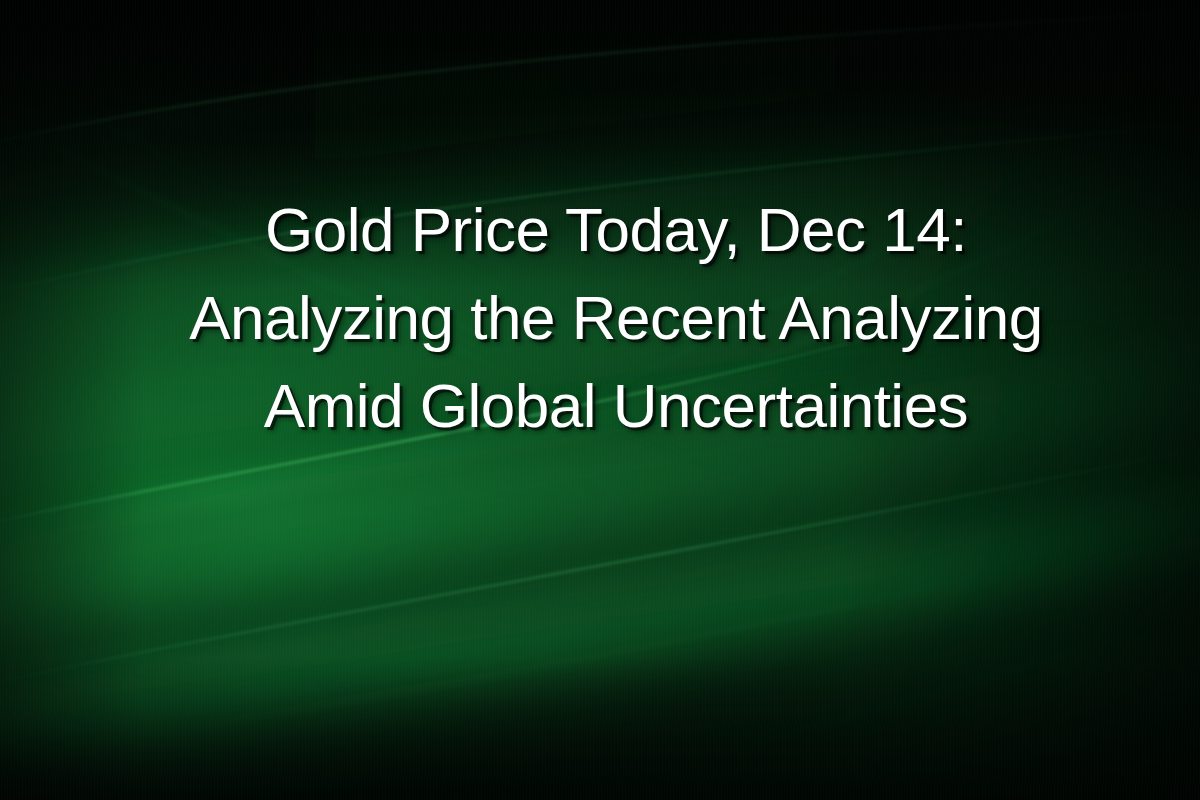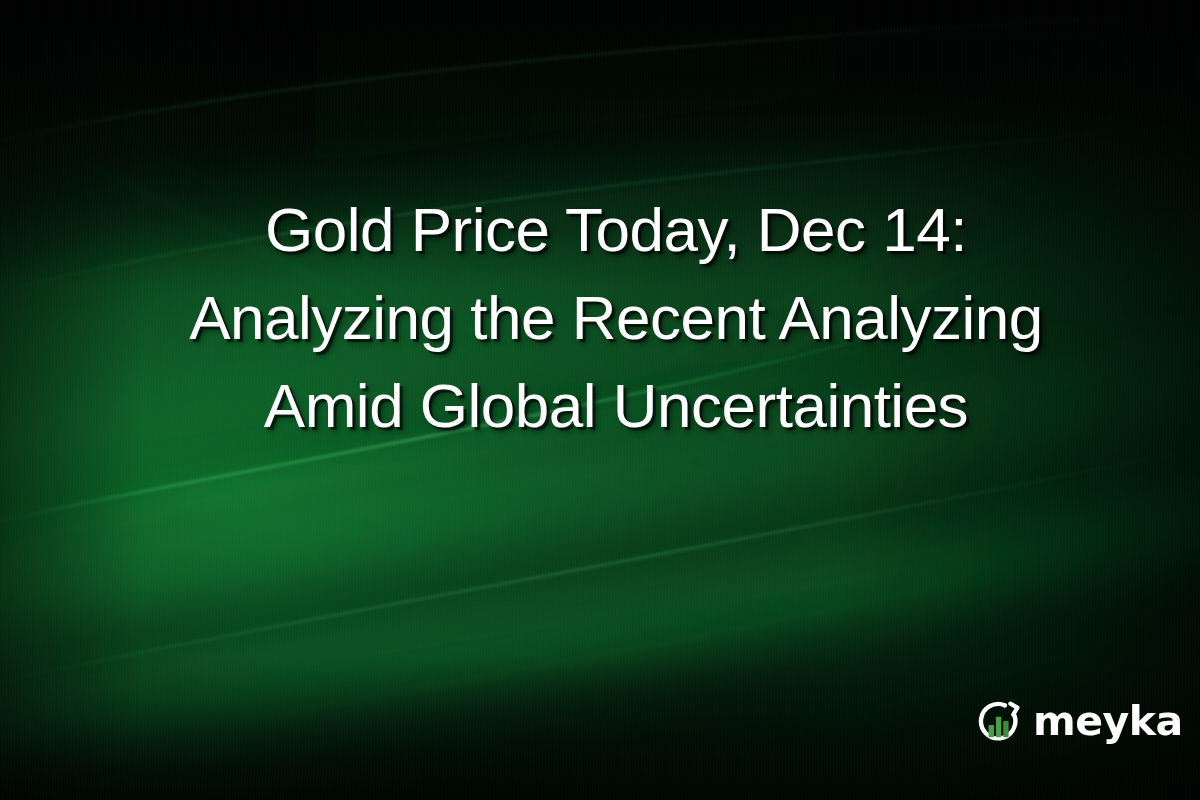--- a/index.html
+++ b/index.html
@@ -215,31 +215,14 @@
   <div class="bg-right-dark"></div>
   <div class="bg-left-dark"></div>
   <div class="grain"></div>
 
   <h1 class="headline">
     <span class="line">Gold Price Today, Dec 14:</span>
     <span class="line">Analyzing the Recent Analyzing</span>
     <span class="line">Amid Global Uncertainties</span>
   </h1>
 
-  <div class="logo">
-    <span class="logo-mark">
-      <svg width="54" height="54" viewBox="0 0 54 54" xmlns="http://www.w3.org/2000/svg">
-
-        <path d="M 40.5 14.2
-                 A 17.2 17.2 0 1 0 44.2 27
-                 L 44.2 27" fill="none" stroke="#ffffff" stroke-width="4.4" stroke-linecap="round" transform="rotate(-28 27 27)"></path>
-
-        <path d="M 38.4 7.6 L 45.4 11.6 L 41.3 18.5" fill="none" stroke="#ffffff" stroke-width="4.2" stroke-linecap="round" stroke-linejoin="round"></path>
-
-        <rect x="16.6" y="29.0" width="5.4" height="12.2" rx="0.7" fill="#4a9e48"></rect>
-        <rect x="23.9" y="20.8" width="5.4" height="20.4" rx="0.7" fill="#4a9e48"></rect>
-        <rect x="31.2" y="25.1" width="5.4" height="16.1" rx="0.7" fill="#3f8c3f"></rect>
-      </svg>
-    </span>
-    <span class="logo-word">meyka</span>
-  </div>
 
 </div>
 
 </body></html>

